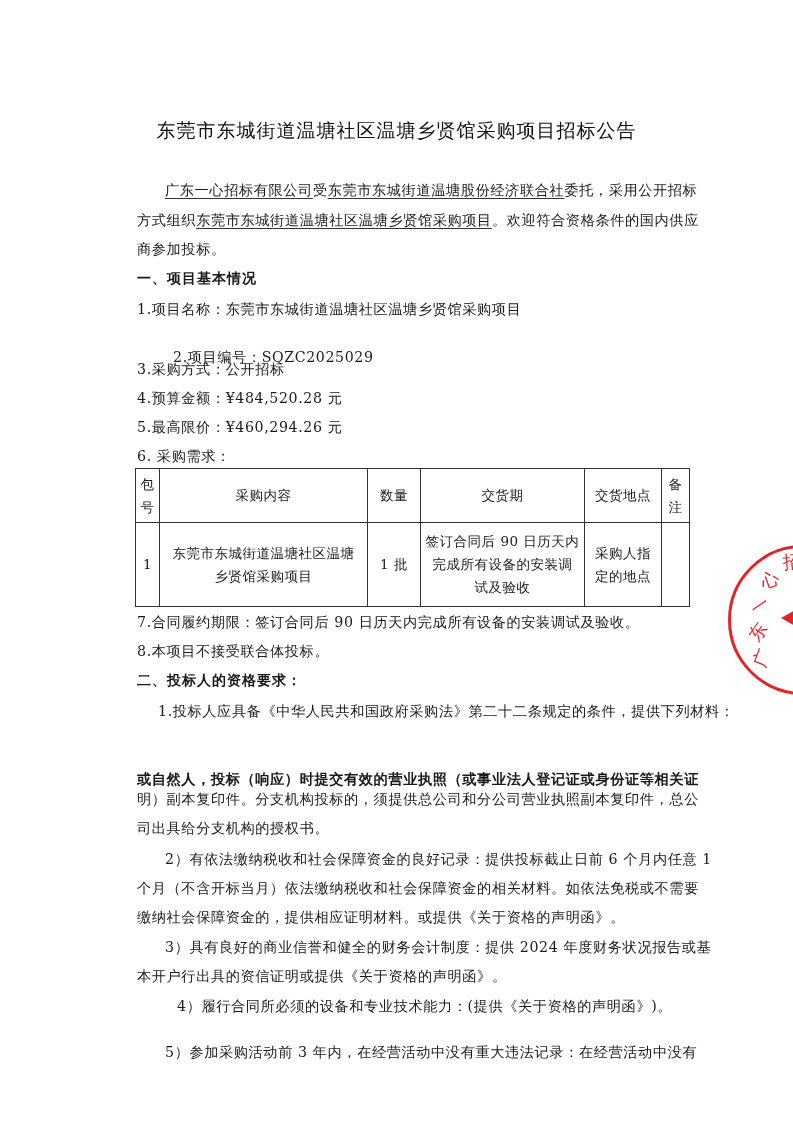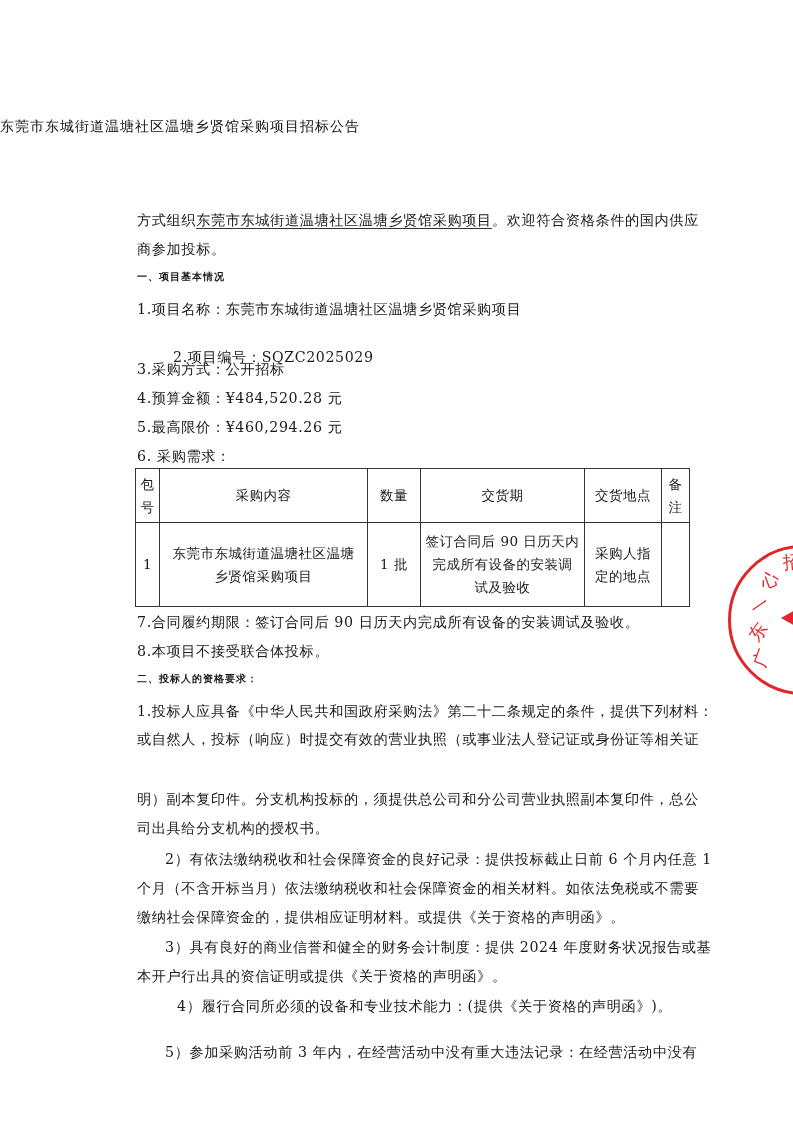--- a/index.html
+++ b/index.html
@@ -1,40 +1,41 @@
 <!DOCTYPE html>
 <html><head>
 <meta charset="utf-8">
 <style>
   html, body { margin: 0; padding: 0; background: #ffffff; }
   body { width: 793px; height: 1123px; position: relative; overflow: hidden;
          font-family: "DejaVu Serif", "Liberation Serif", serif; color: #1a1a1a; }
   .page { position: absolute; left: 0; top: 0; width: 793px; height: 1123px; }
-  .title { position: absolute; left: 0; top: 118px; width: 793px; 
-           font-size: 14px; letter-spacing: 1px; color: #111; }
+  .title { position: absolute; left: 0; top: 118px; width: 793px; text-align: center;
+           font-size: 19px; letter-spacing: 1px; color: #111; }
   .line { position: absolute; left: 137px; font-size: 14.2px; white-space: nowrap; letter-spacing: 0.6px; }
   .ind { left: 165px; }
-  .bold { font-weight: bold; font-family: "DejaVu Sans", "Liberation Sans", sans-serif; font-size: 10px; letter-spacing: 1px; }
+  .bold { font-weight: bold; font-family: "DejaVu Sans", "Liberation Sans", sans-serif; font-size: 14px; letter-spacing: 1px; }
   .ul { text-decoration: underline; text-decoration-color: #333; text-underline-offset: 3px; }
   table.req { position: absolute; left: 135px; top: 468px; border-collapse: collapse;
               font-size: 13.5px; letter-spacing: 0.5px; }
   table.req td { border: 1.2px solid #333; text-align: center; vertical-align: middle;
                  padding: 0; line-height: 23px; }
   .stamp { position: absolute; left: 728px; top: 545px; width: 150px; height: 150px;
            border: 3px solid #e0262a; border-radius: 50%; box-sizing: border-box; }
   .stamp-text { position: absolute; color: #e0262a; font-size: 18px;
                 font-family: "DejaVu Serif", serif; }
 </style>
 </head>
 <body>
 
 <div class="page">
 
   <div class="title">东莞市东城街道温塘社区温塘乡贤馆采购项目招标公告</div>
 
+  <div class="line ind" style="top:181px;"><span class="ul">广东一心招标有限公司</span><span>受</span><span class="ul">东莞市东城街道温塘股份经济联合社</span><span>委托，采用公开招标</span></div>
   <div class="line" style="top:211px;"><span>方式组织</span><span class="ul">东莞市东城街道温塘社区温塘乡贤馆采购项目</span><span>。欢迎符合资格条件的国内供应</span></div>
   <div class="line" style="top:240px;">商参加投标。</div>
 
   <div class="line bold" style="top:270px;">一、项目基本情况</div>
   <div class="line" style="top:300px;">1.项目名称：东莞市东城街道温塘社区温塘乡贤馆采购项目</div>
   <div class="line" style="top:348px;margin-left:36px;">2.项目编号：SQZC2025029</div>
   <div class="line" style="top:360px;">3.采购方式：公开招标</div>
   <div class="line" style="top:389px;">4.预算金额：¥484,520.28 元</div>
   <div class="line" style="top:418px;">5.最高限价：¥460,294.26 元</div>
   <div class="line" style="top:447px;">6. 采购需求：</div>
@@ -73,23 +74,23 @@
           </td>
       <td></td>
     </tr>
   </tbody>
     </table>
 
   <div class="line" style="top:613px;">7.合同履约期限：签订合同后 90 日历天内完成所有设备的安装调试及验收。</div>
   <div class="line" style="top:642px;">8.本项目不接受联合体投标。</div>
 
   <div class="line bold" style="top:672px;">二、投标人的资格要求：</div>
-  <div class="line" style="top:702px;">1.投标人应具备《中华人民共和国政府采购法》第二十二条规定的条件，提供下列材料：</div>
+  <div class="line" style="top:702px;margin-left:21px;">1.投标人应具备《中华人民共和国政府采购法》第二十二条规定的条件，提供下列材料：</div>
 
-  <div class="line" style="top:730px;">或自然人，投标（响应）时提交有效的营业执照（或事业法人登记证或身份证等相关证</div>
+  <div class="line" style="top:770px;font-weight:bold;">或自然人，投标（响应）时提交有效的营业执照（或事业法人登记证或身份证等相关证</div>
   <div class="line" style="top:790px;">明）副本复印件。分支机构投标的，须提供总公司和分公司营业执照副本复印件，总公</div>
   <div class="line" style="top:819px;">司出具给分支机构的授权书。</div>
   <div class="line ind" style="top:850px;">2）有依法缴纳税收和社会保障资金的良好记录：提供投标截止日前 6 个月内任意 1</div>
   <div class="line" style="top:879px;">个月（不含开标当月）依法缴纳税收和社会保障资金的相关材料。如依法免税或不需要</div>
   <div class="line" style="top:908px;">缴纳社会保障资金的，提供相应证明材料。或提供《关于资格的声明函》。</div>
   <div class="line ind" style="top:938px;">3）具有良好的商业信誉和健全的财务会计制度：提供 2024 年度财务状况报告或基</div>
   <div class="line" style="top:967px;">本开户行出具的资信证明或提供《关于资格的声明函》。</div>
   <div class="line ind" style="top:997px;margin-left:12px;">4）履行合同所必须的设备和专业技术能力：(提供《关于资格的声明函》)。</div>
   <div class="line ind" style="top:1027px;margin-top:16px;">5）参加采购活动前 3 年内，在经营活动中没有重大违法记录：在经营活动中没有</div>
 

